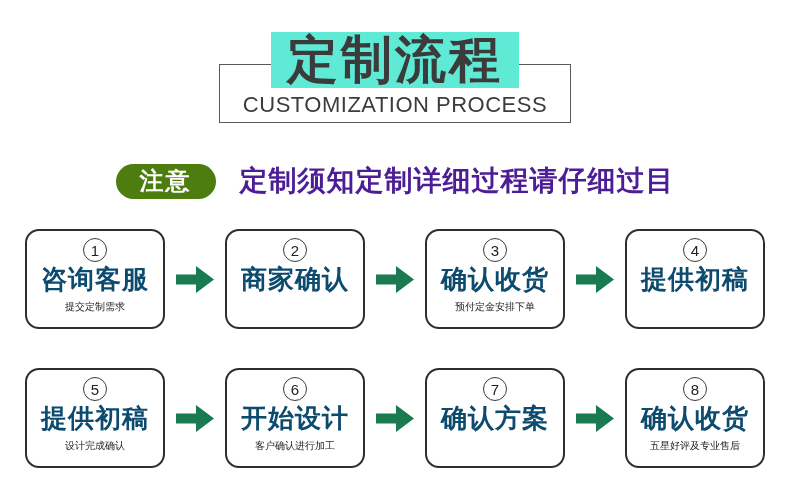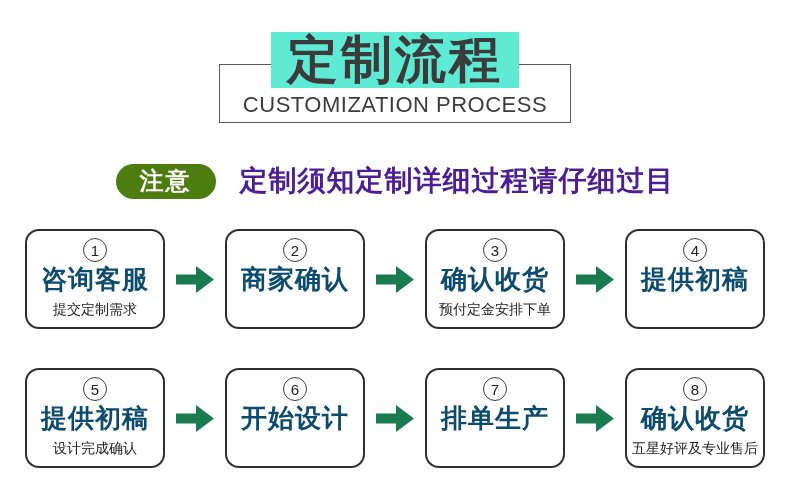--- a/index.html
+++ b/index.html
@@ -105,21 +105,21 @@
   .step-title {
     font-size: 26px;
     font-weight: 700;
     color: #0c4a6e;
     line-height: 1.15;
     margin-top: 3px;
     letter-spacing: 1px;
     white-space: nowrap;
   }
   .step-desc {
-    font-size: 14px;
+    font-size: 10px;
     color: #222222;
     margin-top: 5px;
     line-height: 1.35;
     white-space: pre-line;
   }
 
   .arrow {
     display: inline-flex;
     margin-top: 37px;
     flex: 0 0 auto;
@@ -183,29 +183,30 @@
       <div class="step-desc">设计完成确认</div>
     </div>
     <span class="arrow">
       <svg width="38" height="27" viewBox="0 0 38 27" aria-hidden="true">
         <polygon points="0,8.5 20,8.5 20,0 38,13.5 20,27 20,18.5 0,18.5" fill="#1a7b50"></polygon>
       </svg>
     </span>
     <div class="step">
       <span class="num">6</span>
       <div class="step-title">开始设计</div>
+      <div class="step-desc">客户确认进行加工</div>
     </div>
     <span class="arrow">
       <svg width="38" height="27" viewBox="0 0 38 27" aria-hidden="true">
         <polygon points="0,8.5 20,8.5 20,0 38,13.5 20,27 20,18.5 0,18.5" fill="#1a7b50"></polygon>
       </svg>
     </span>
     <div class="step">
       <span class="num">7</span>
-      <div class="step-title">排单生产</div>
+      <div class="step-title">确认方案</div>
     </div>
     <span class="arrow">
       <svg width="38" height="27" viewBox="0 0 38 27" aria-hidden="true">
         <polygon points="0,8.5 20,8.5 20,0 38,13.5 20,27 20,18.5 0,18.5" fill="#1a7b50"></polygon>
       </svg>
     </span>
     <div class="step">
       <span class="num">8</span>
       <div class="step-title">确认收货</div>
       <div class="step-desc">五星好评及专业售后</div>

